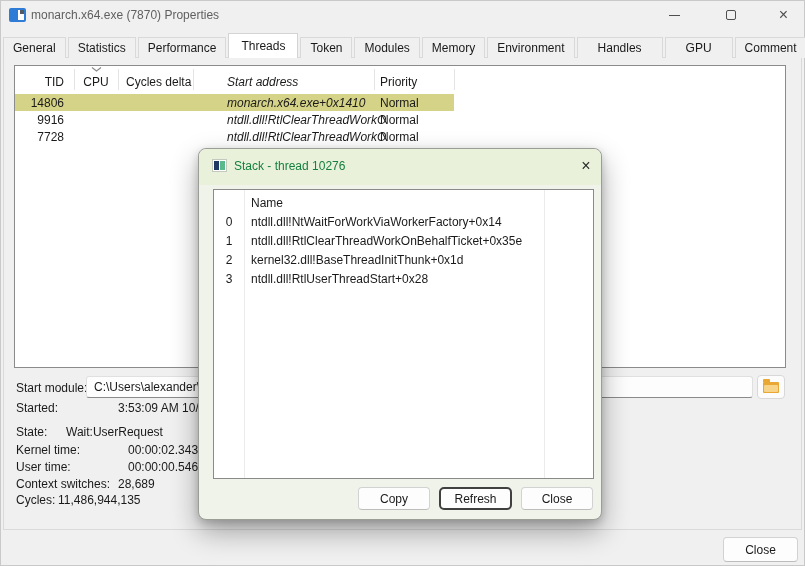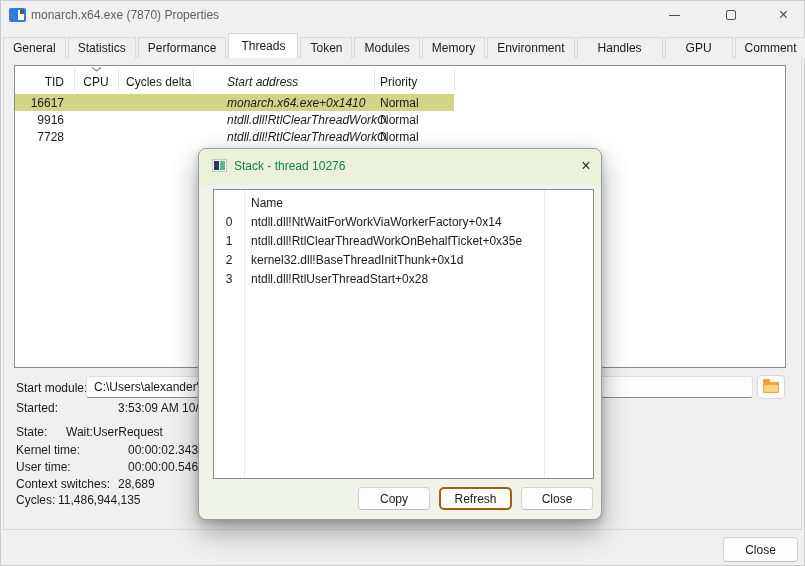--- a/index.html
+++ b/index.html
@@ -99,21 +99,21 @@
     background:#fff; border:1px solid #8a8a8a; overflow:hidden; }
   .dlg-vline { position:absolute; top:0; width:1px; height:100%; background:#ebebeb; }
   .vl-a { left:30px; } .vl-b { left:330px; }
   .dlg-hname { position:absolute; left:37px; top:4px; height:18px; line-height:18px; }
   .frame-row { position:absolute; left:0; width:100%; height:19px; line-height:19px; }
   .fr-0 { top:23px; } .fr-1 { top:42px; } .fr-2 { top:61px; } .fr-3 { top:80px; }
   .frame-idx { position:absolute; left:0; width:30px; text-align:center; }
   .frame-name { position:absolute; left:37px; right:2px; white-space:nowrap; overflow:hidden; }
   .dlg-btn { position:absolute; top:338px; height:23px; }
   .dlg-copy { left:159px; width:72px; }
-  .dlg-refresh { left:240px; width:73px; border:2px solid #a16207; background:#fdfdfd; border-radius:5px; }
+  .dlg-refresh { left:240px; width:73px; border:2px solid #404040; background:#fdfdfd; border-radius:5px; }
   .dlg-cclose { left:322px; width:72px; }
 </style>
 </head>
 <body>
 
 <div class="win">
 
   <div class="titlebar">
     <span class="app-icon"></span>
     <span class="title-text">monarch.x64.exe (7870) Properties</span>
@@ -155,21 +155,21 @@
       <div class="hcell col-start">Start address</div>
       <div class="hcell col-pri">Priority</div>
       <div class="hsep" style="left:59px"></div>
       <div class="hsep" style="left:103px"></div>
       <div class="hsep" style="left:178px"></div>
       <div class="hsep" style="left:359px"></div>
       <div class="hsep" style="left:439px"></div>
     </div>
 
     <div class="lv-row selected row-0">
-      <span class="rcell col-tid">16617</span>
+      <span class="rcell col-tid">14806</span>
       <span class="rcell col-start">monarch.x64.exe+0x1410</span>
       <span class="rcell col-pri">Normal</span>
     </div>
     <div class="lv-row row-1">
       <span class="rcell col-tid">9916</span>
       <span class="rcell col-start">ntdll.dll!RtlClearThreadWorkOnB...</span>
       <span class="rcell col-pri">Normal</span>
     </div>
     <div class="lv-row row-2">
       <span class="rcell col-tid">7728</span>

